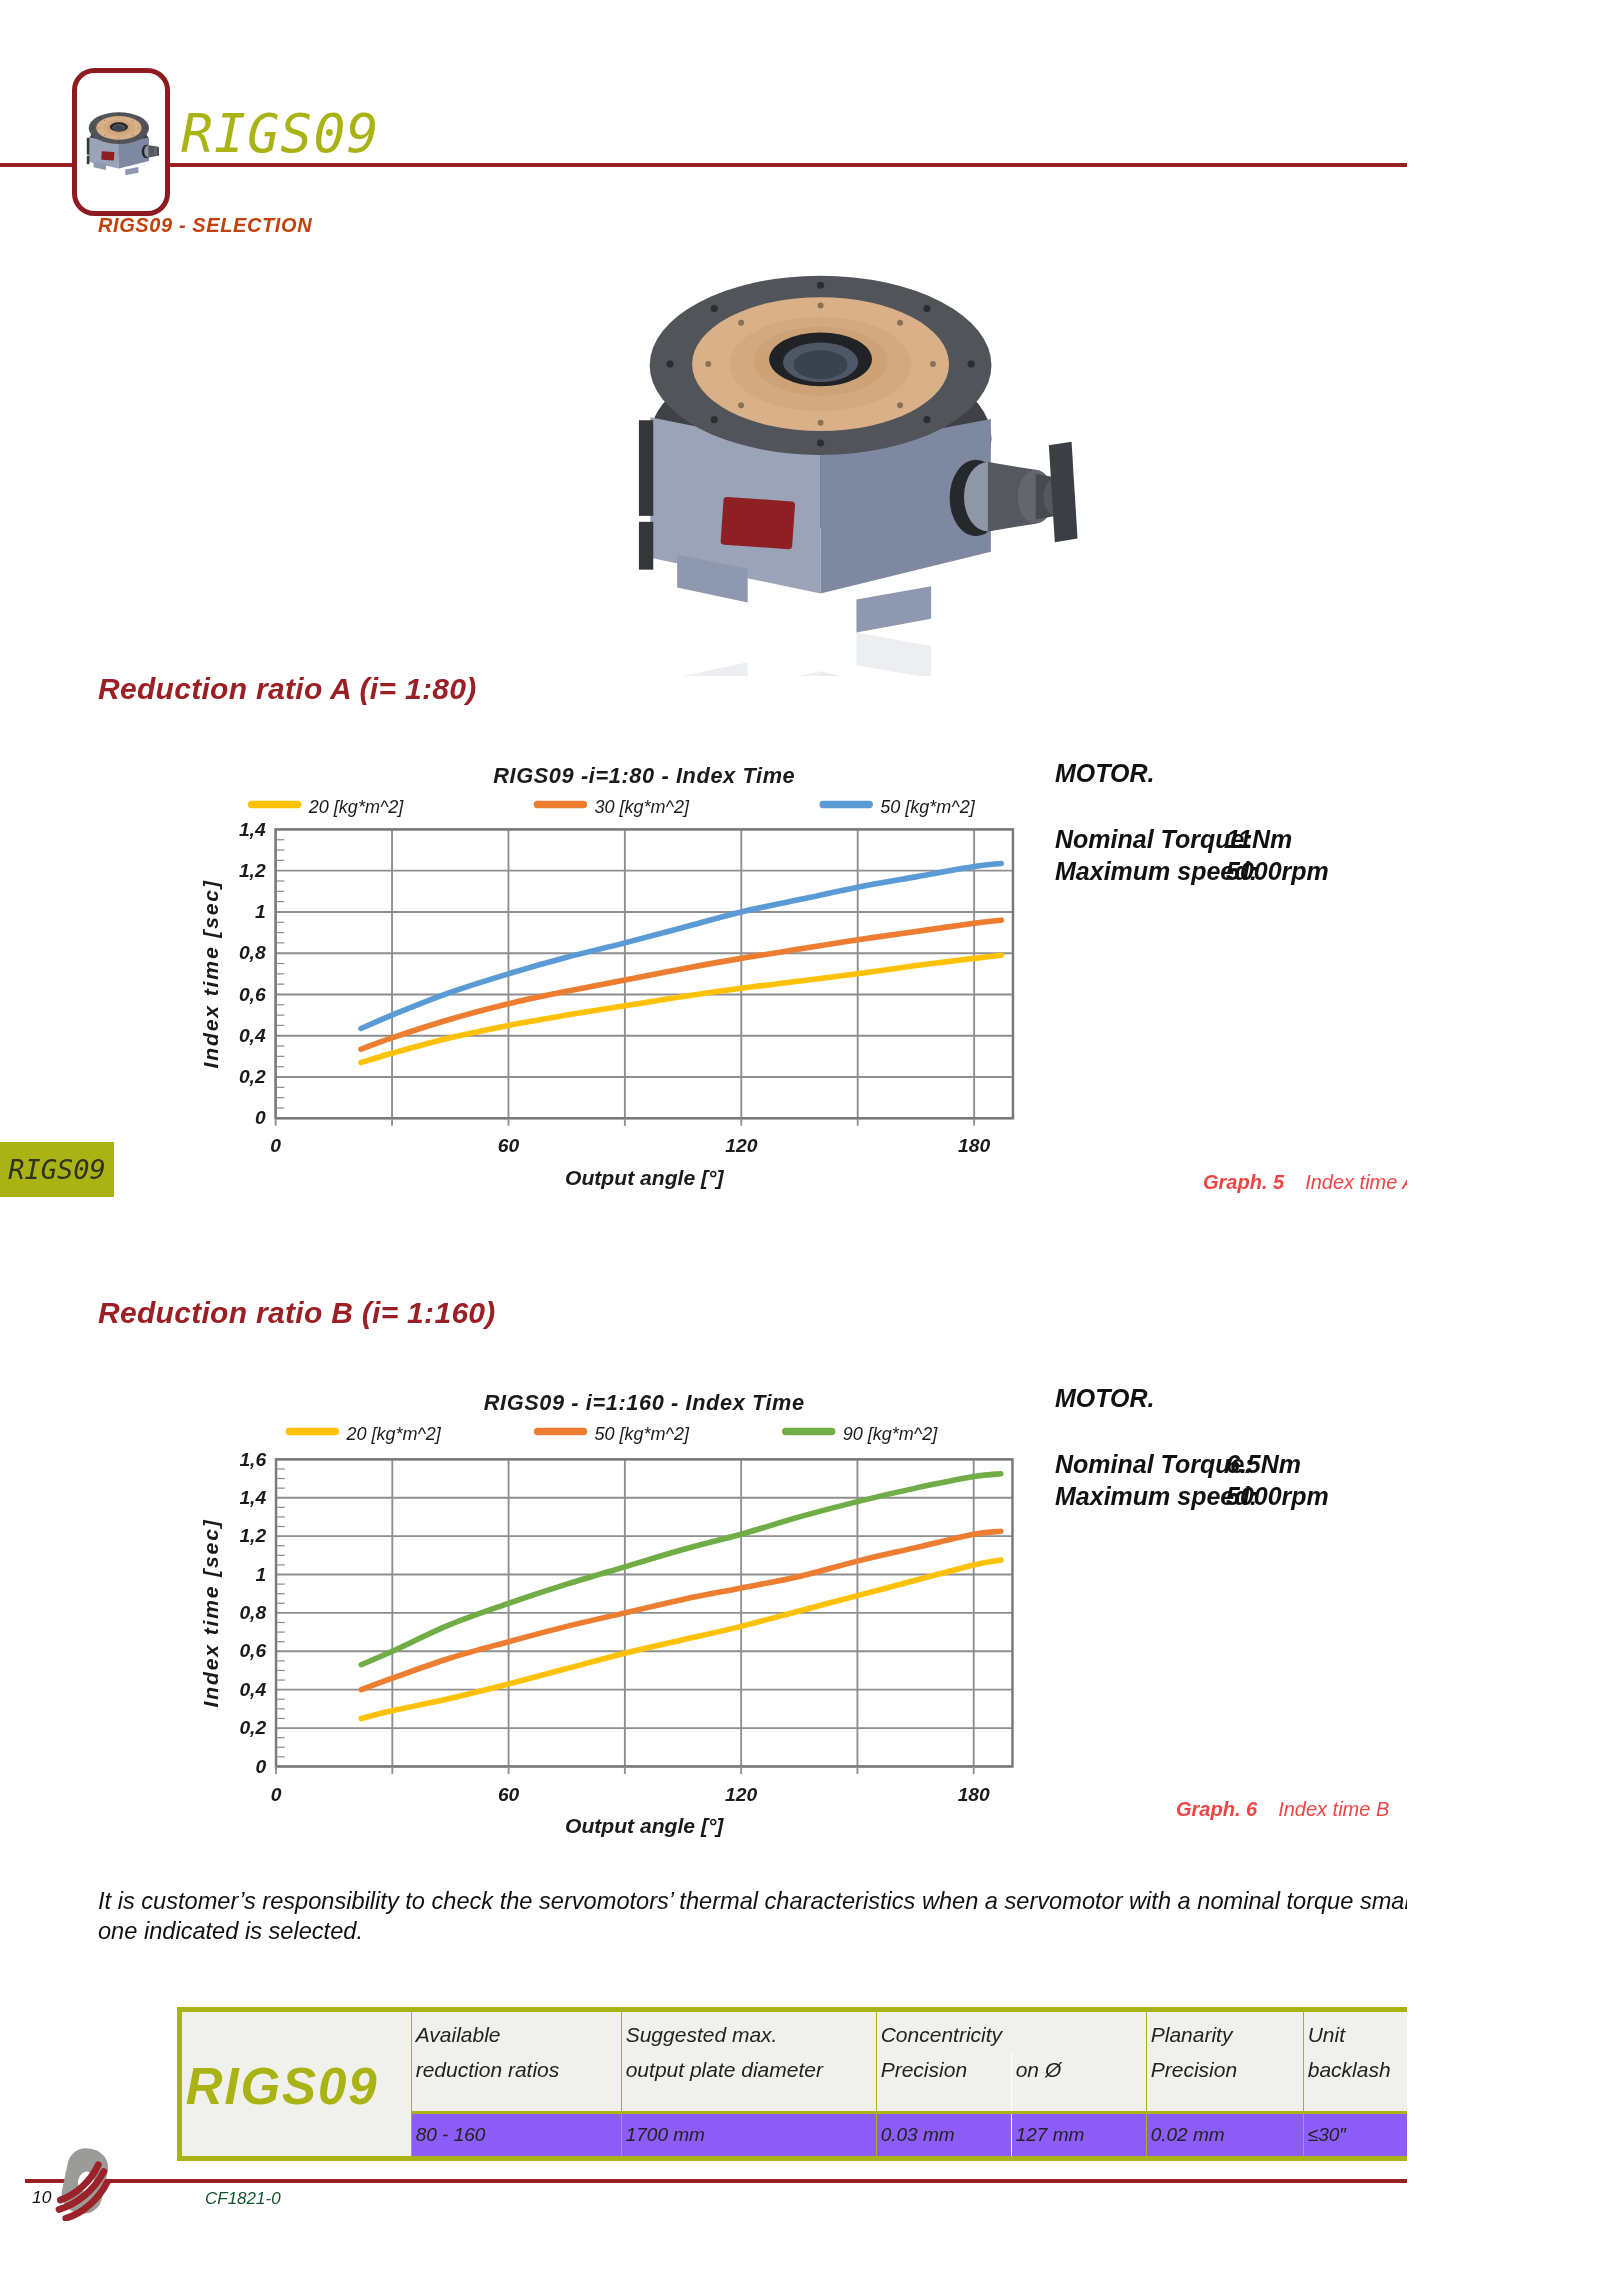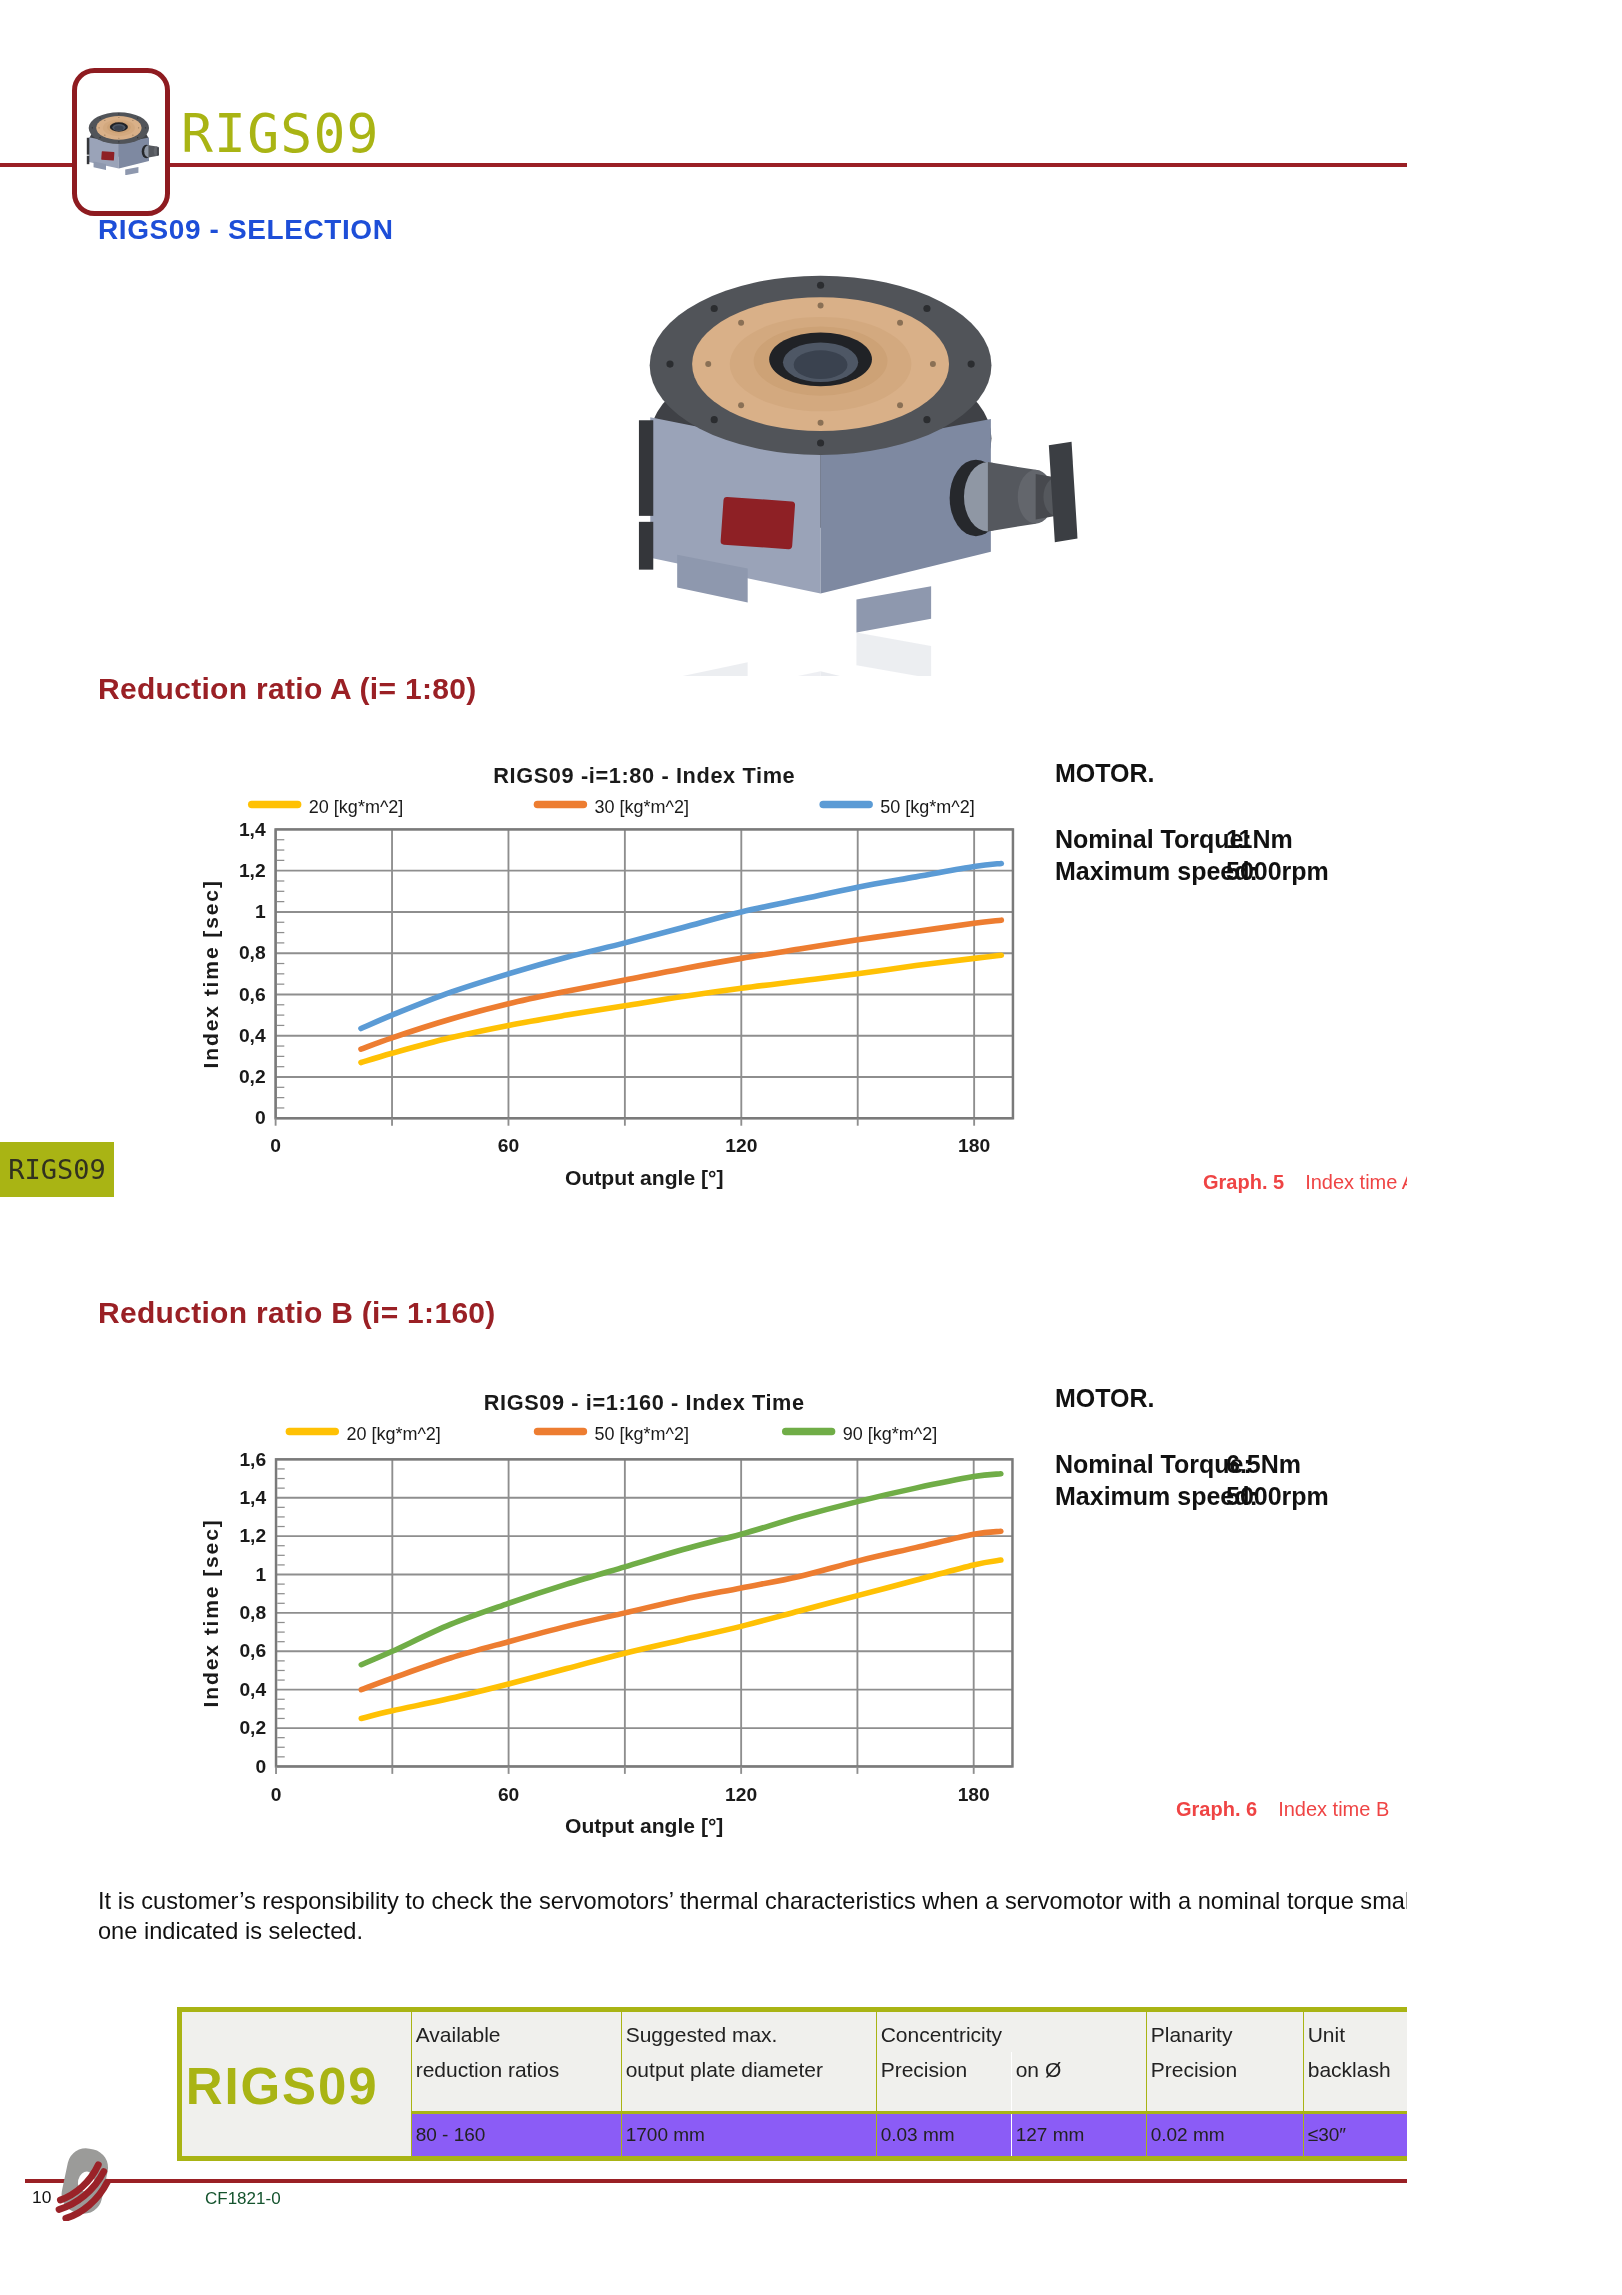--- a/index.html
+++ b/index.html
@@ -1,26 +1,26 @@
 <!DOCTYPE html>
 <html style="font-size:10px"><head>
 <meta charset="utf-8">
 <style>
   html,body{margin:0;padding:0;background:#ffffff;}
   .page{position:relative;width:1407px;height:2295px;background:#ffffff;overflow:hidden;
-        font-family:"Liberation Sans", sans-serif;color:#1a1a1a;}
+        font-family:"Liberation Sans", sans-serif;color:#1a1a1a;font-style:italic;}
   .abs{position:absolute;}
 
   
   .header-rule{position:absolute;left:0;top:163px;width:1623px;height:4.3px;background:#9a2025;z-index:1;}
   .logo-box{position:absolute;left:72px;top:68px;width:88px;height:138px;background:#ffffff;
             border:5.6px solid #8e1b20;border-radius:22.4px;z-index:2;display:flex;align-items:center;justify-content:center;}
   .brand-title{position:absolute;left:181px;top:107px;font-family:"DejaVu Sans Mono",monospace;
                font-size:53px;letter-spacing:1.2px;color:#a9b414;line-height:1;z-index:2;}
-  .selection-heading{position:absolute;left:98px;top:214px;font-size:28px;font-weight:bold;color:#1d4ed8;letter-spacing:0.6px;}
+  .selection-heading{position:absolute;left:98px;top:214px;font-size:20px;font-weight:bold;color:#c2410c;letter-spacing:0.6px;}
 
   
   .section-heading{position:absolute;left:98px;font-size:30px;font-weight:bold;color:#9a2025;letter-spacing:0.3px;}
 
   
   .chart{position:absolute;left:193px;}
   
   .motor-block{position:absolute;left:1055px;width:472px;}
   .motor-h{font-size:25px;font-weight:bold;color:#111;margin-bottom:35px;}
   .motor-row{position:relative;font-size:25px;font-weight:bold;color:#111;line-height:32px;}

